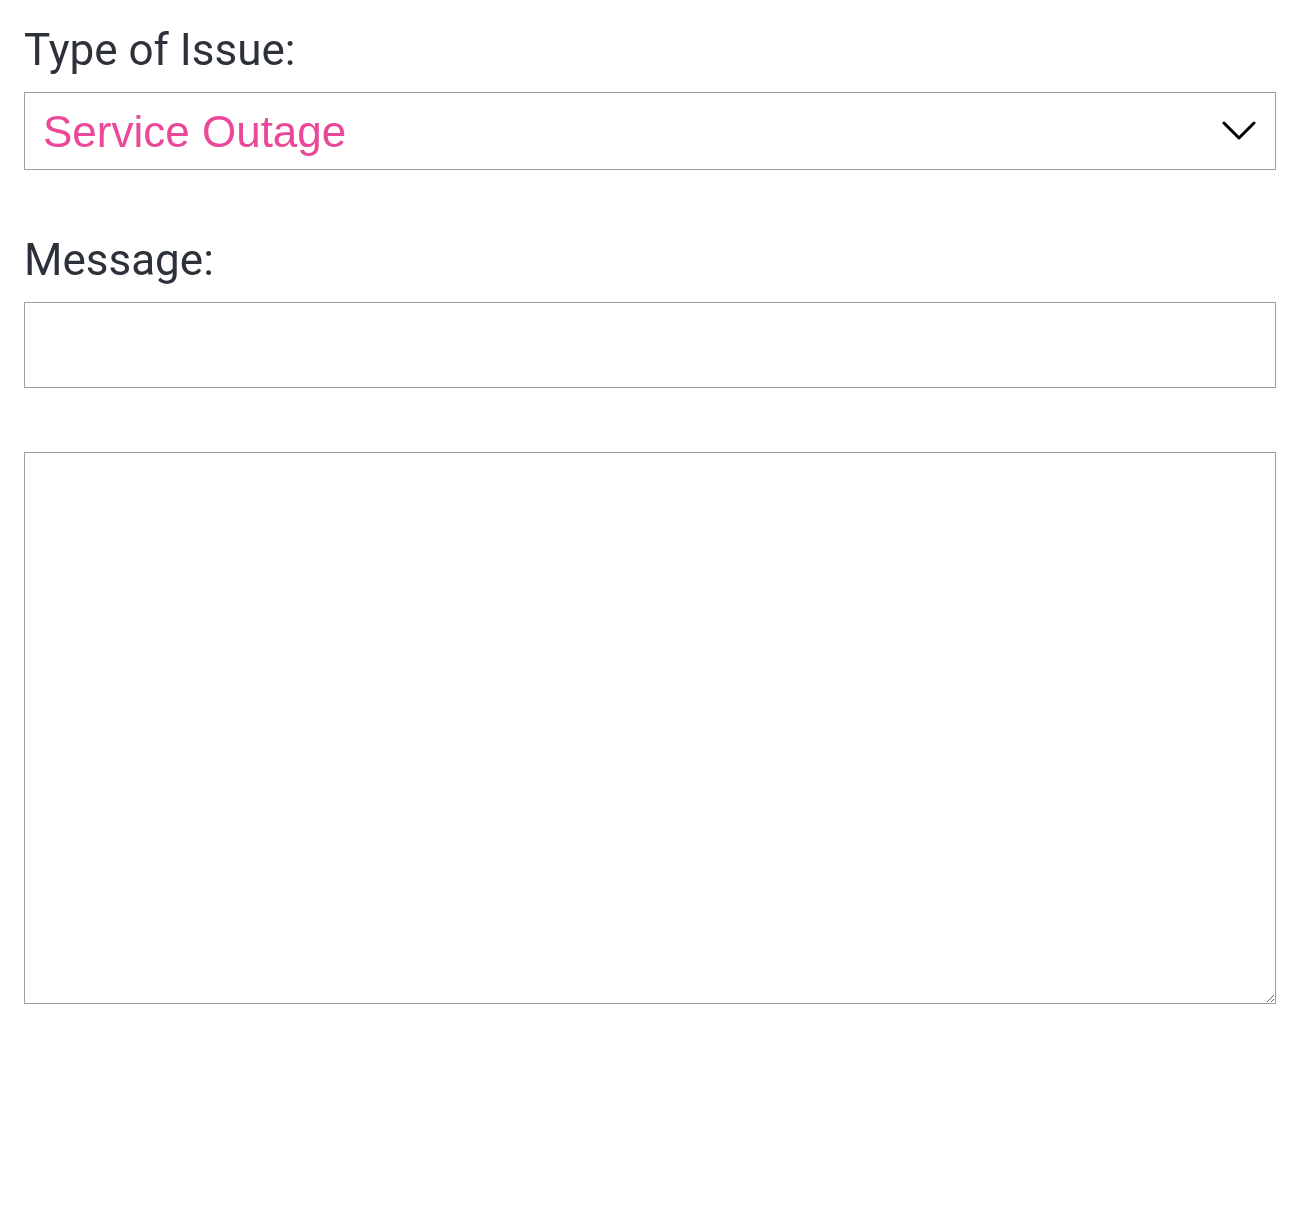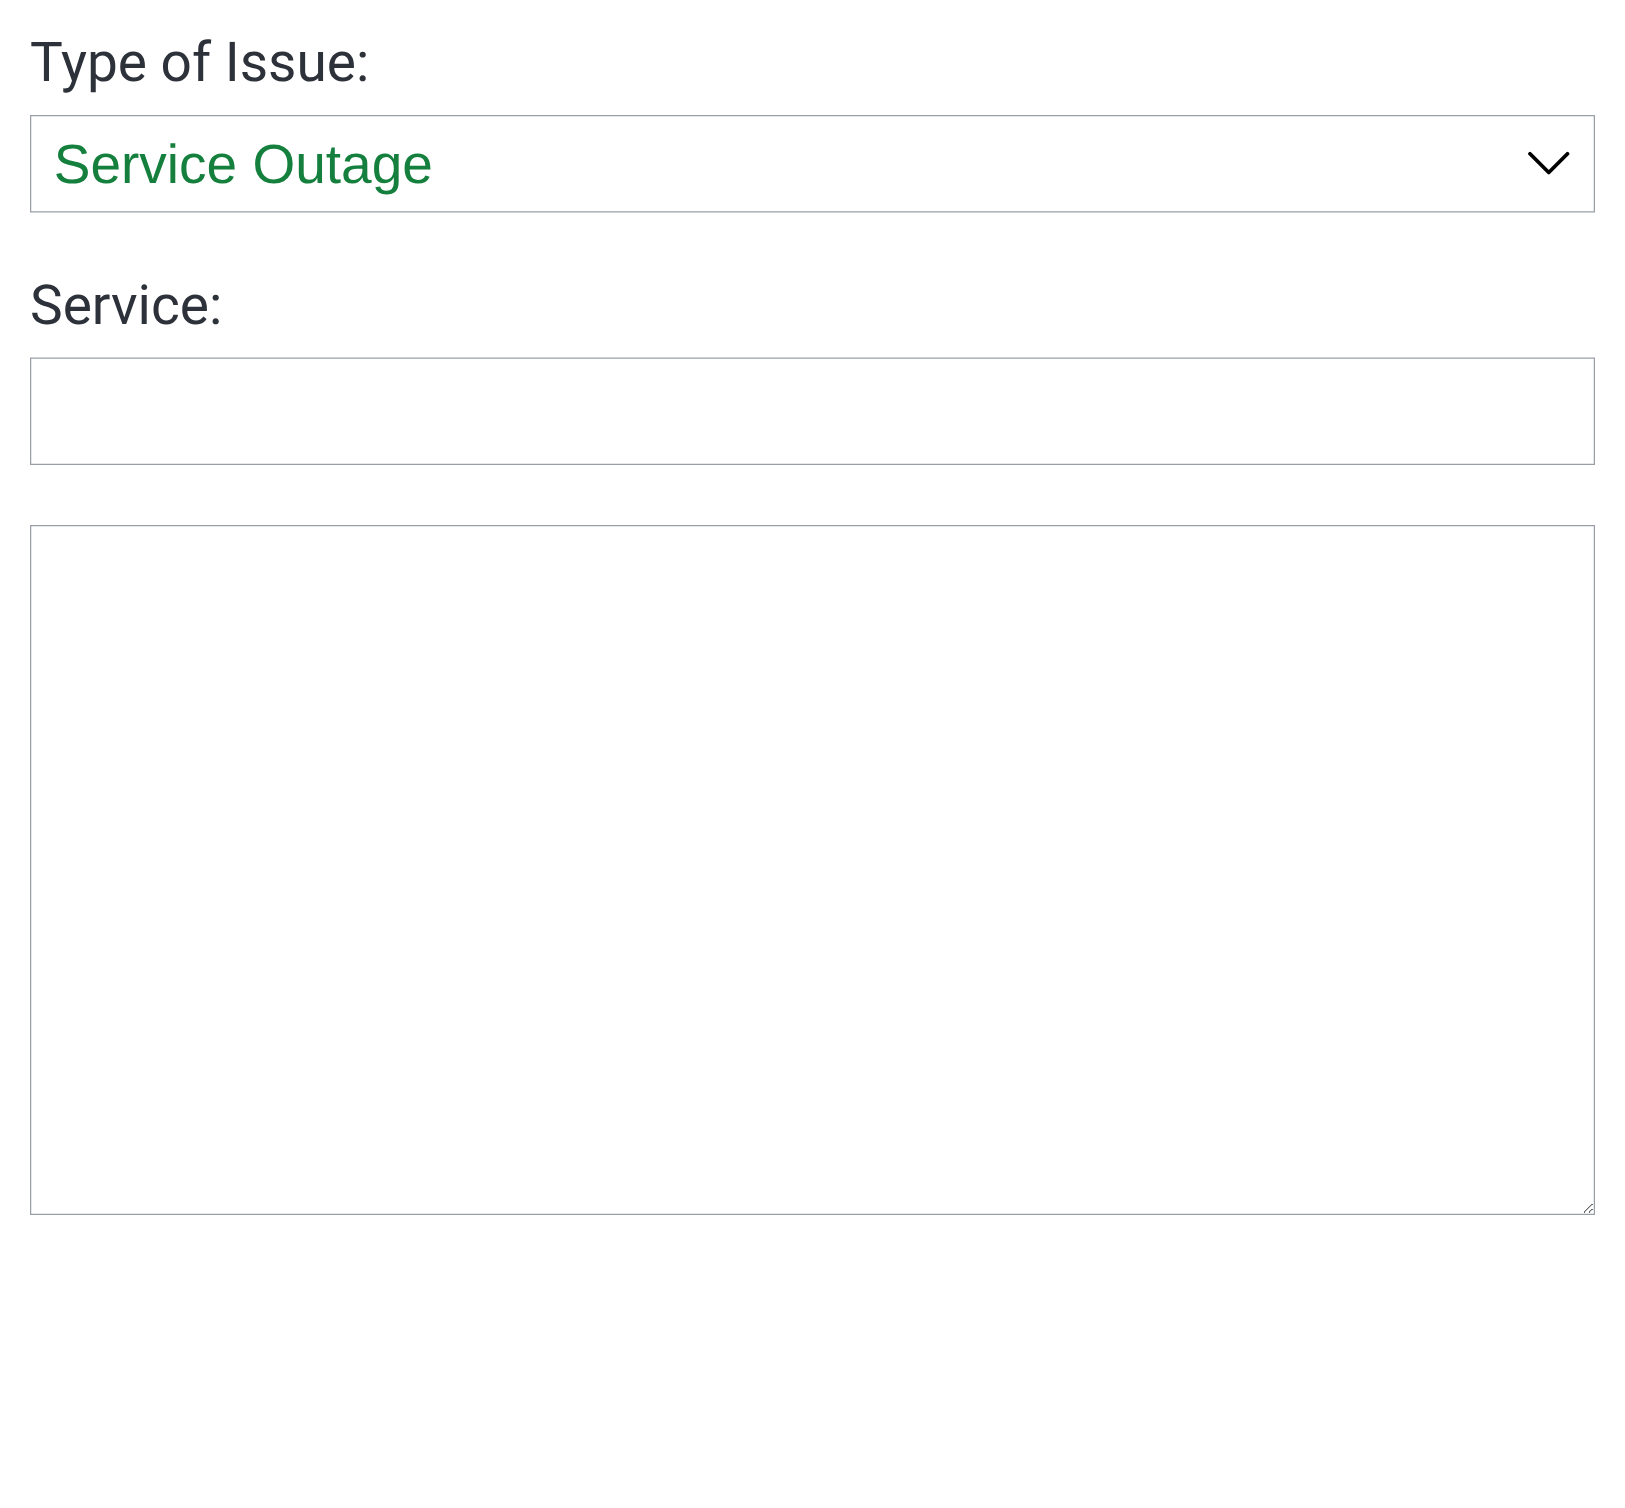--- a/index.html
+++ b/index.html
@@ -8,40 +8,40 @@
       padding: 0;
     }
     body {
       font-family: -apple-system, BlinkMacSystemFont, "Segoe UI", Roboto, Helvetica, Arial, sans-serif;
       background: #ffffff;
       padding: 24px;
       width: 1300px;
       color: #2d3139;
     }
     .form-group {
-      margin-bottom: 48px;
+      margin-bottom: 64px;
     }
     .form-label {
       display: block;
       font-size: 44px;
       color: #2d3139;
       margin-bottom: 16px;
       font-weight: 400;
     }
     .select-wrapper {
       position: relative;
       width: 100%;
     }
     .form-select {
       width: 100%;
       height: 78px;
       border: 1px solid #9a9fa7;
       background: #ffffff;
       font-size: 44px;
-      color: #15803d;
+      color: #ec4899;
       padding: 0 60px 0 18px;
       appearance: none;
       -webkit-appearance: none;
       -moz-appearance: none;
       cursor: pointer;
       outline: none;
     }
     .chevron {
       position: absolute;
       right: 20px;
@@ -86,19 +86,19 @@
     </select>
     <span class="chevron">
       <svg viewBox="0 0 34 20" fill="none" stroke="#000000" stroke-width="3" stroke-linecap="round" stroke-linejoin="round">
         <polyline points="2,2 17,17 32,2"></polyline>
       </svg>
     </span>
   </div>
 </div>
 
 <div class="form-group">
-  <label class="form-label">Service:</label>
+  <label class="form-label">Message:</label>
   <input type="text" class="form-input" value="" style="">
 </div>
 
 <div class="form-group">
   <textarea class="form-textarea" value="" style=""></textarea>
 </div>
 
 </body></html>

